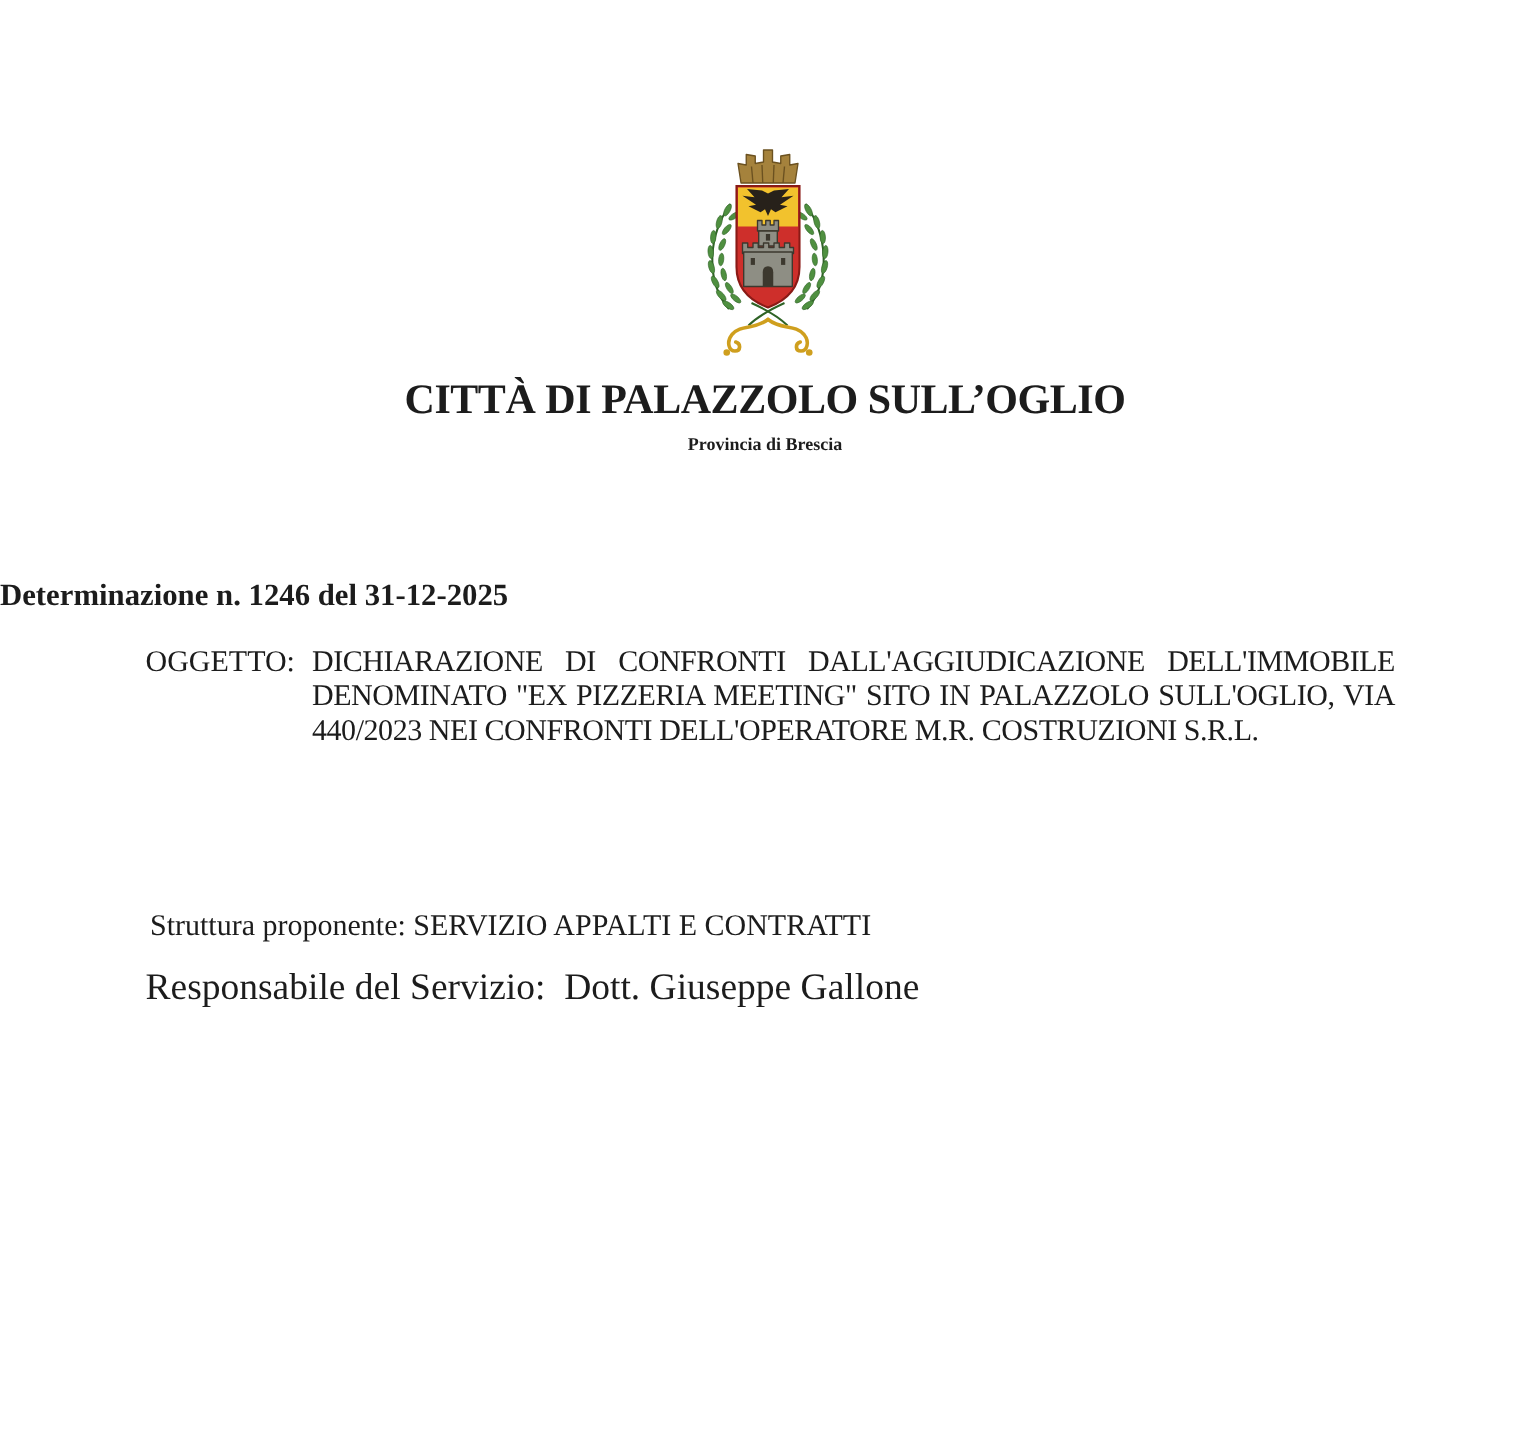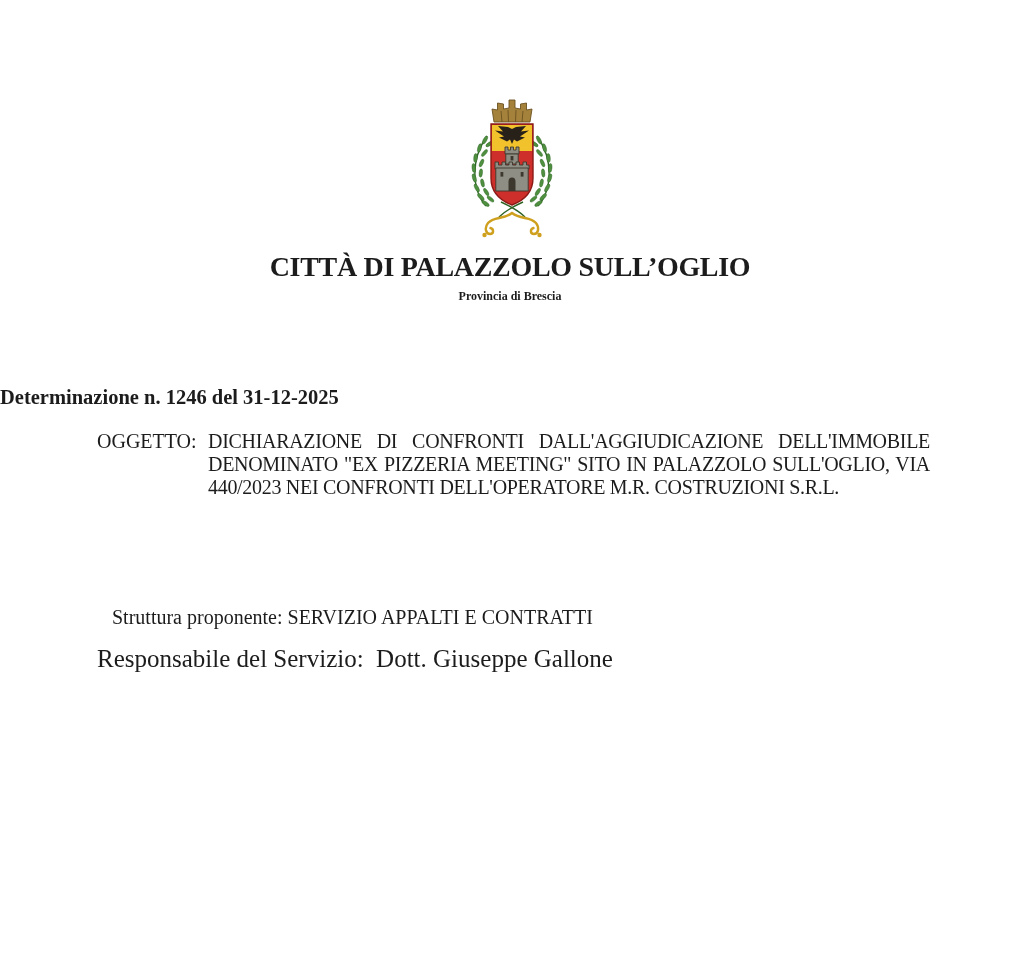--- a/index.html
+++ b/index.html
@@ -81,21 +81,21 @@
     letter-spacing: -0.3px;
     white-space: normal;
   }
   .subject-text .lastline {
     text-align: left;
     letter-spacing: -0.3px;
   }
 
   .structure-line {
     position: absolute;
-    left: 112px; top: 605px;
+    left: 100px; top: 605px;
     font-size: 20px;
     line-height: 24px;
     white-space: pre-wrap;
   }
   .responsible-line {
     position: absolute;
     left: 97px; top: 647px;
     font-size: 25px;
     line-height: 24px;
     white-space: pre-wrap;

